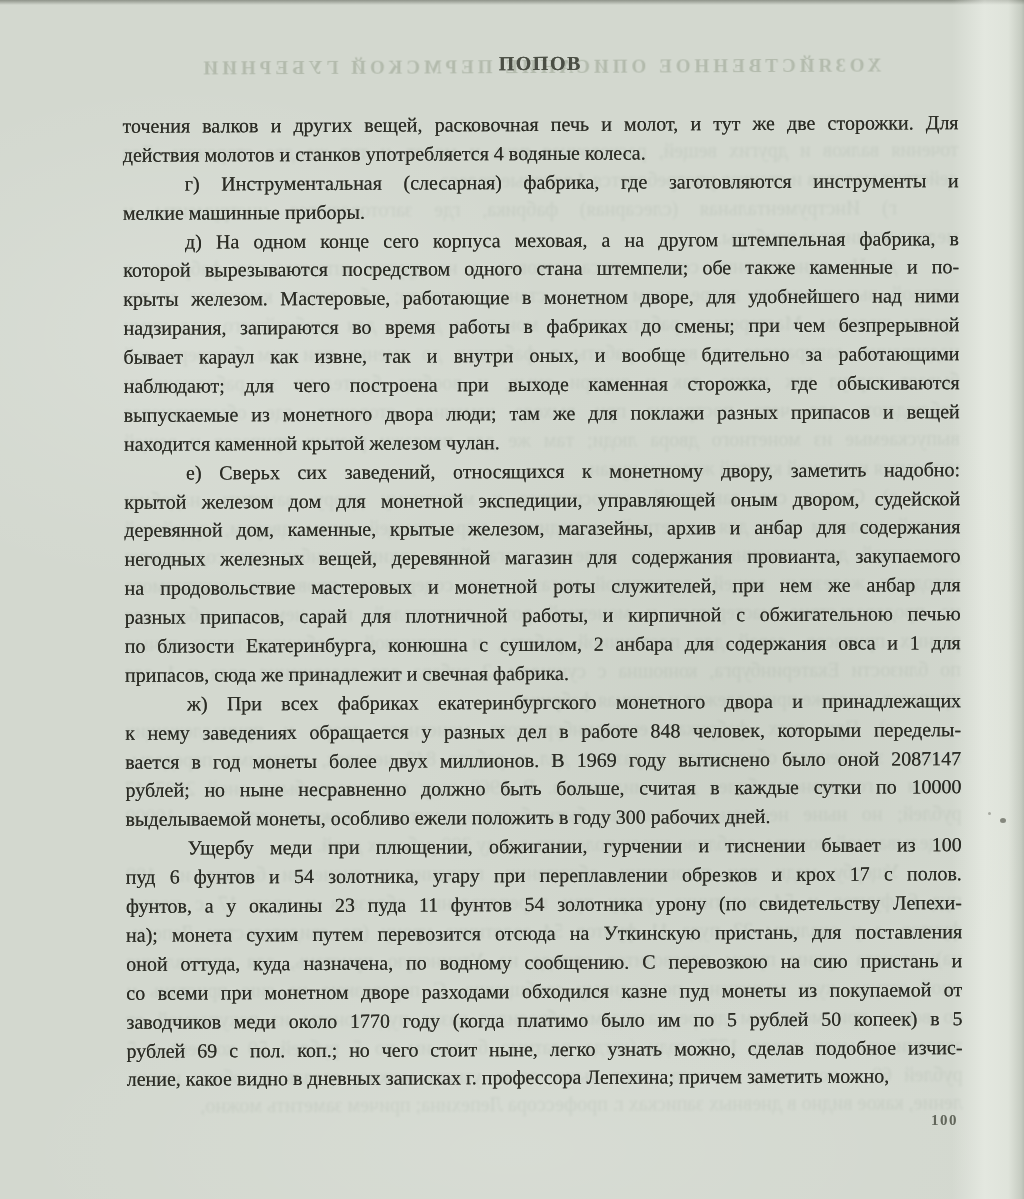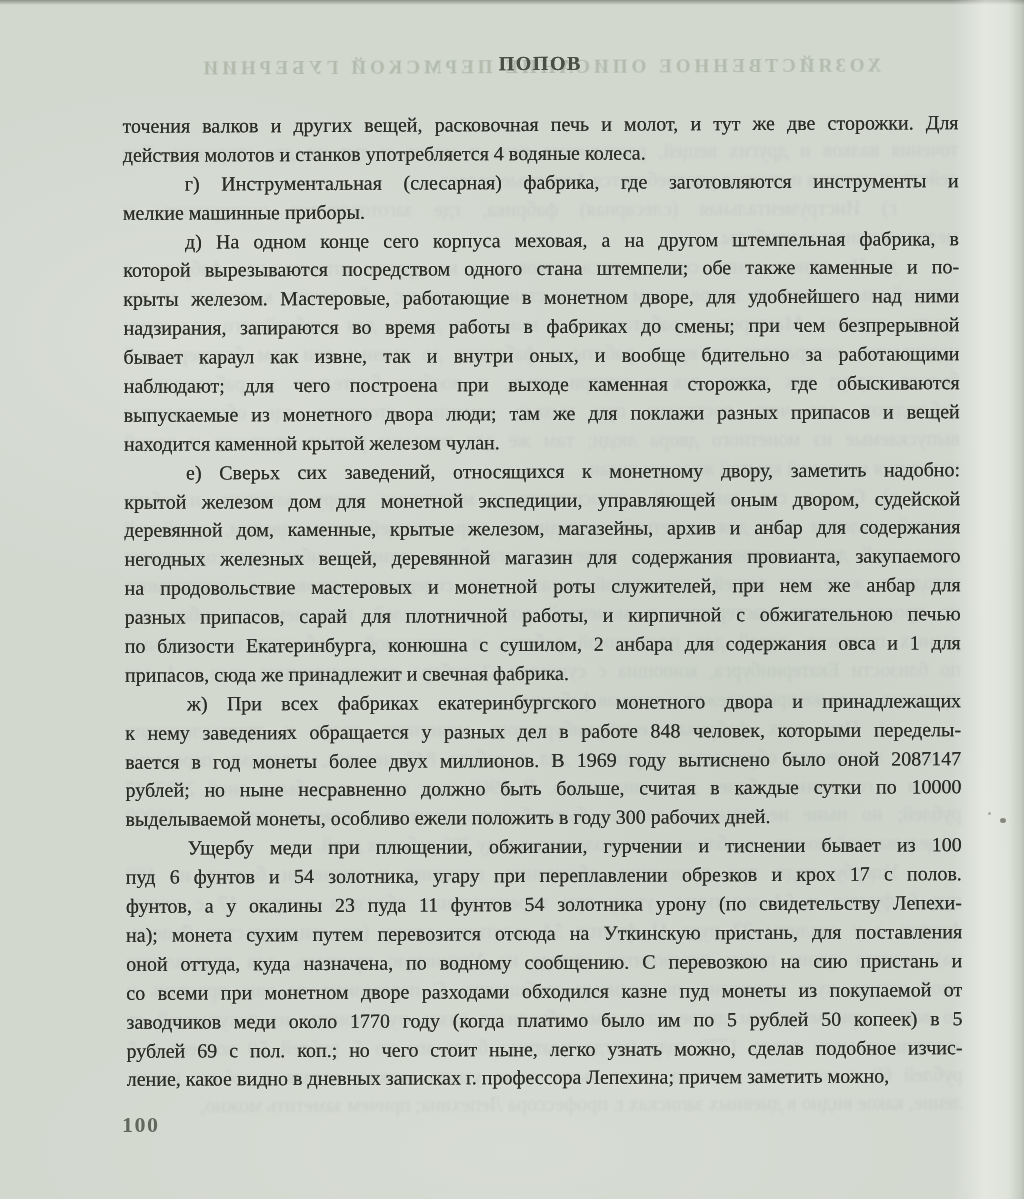--- a/index.html
+++ b/index.html
@@ -108,22 +108,22 @@
     filter: blur(1.3px);
     z-index: 0;
     pointer-events: none;
   }
   .bleed-body .line { color: #2f4a36; text-shadow: none; }
   .page-number {
     position: absolute;
     top: 1112px;
     left: 122px;
     width: 836px;
-    text-align: left;
-    font-size: 22px;
+    text-align: right;
+    font-size: 15px;
     font-weight: bold;
     letter-spacing: 1.5px;
     color: #62665b;
   }
   .speck {
     position: absolute;
     border-radius: 50%;
     background: rgba(56,58,48,0.55);
   }
   .speck-1 { left: 1000px; top: 818px; width: 6px; height: 5px; }

